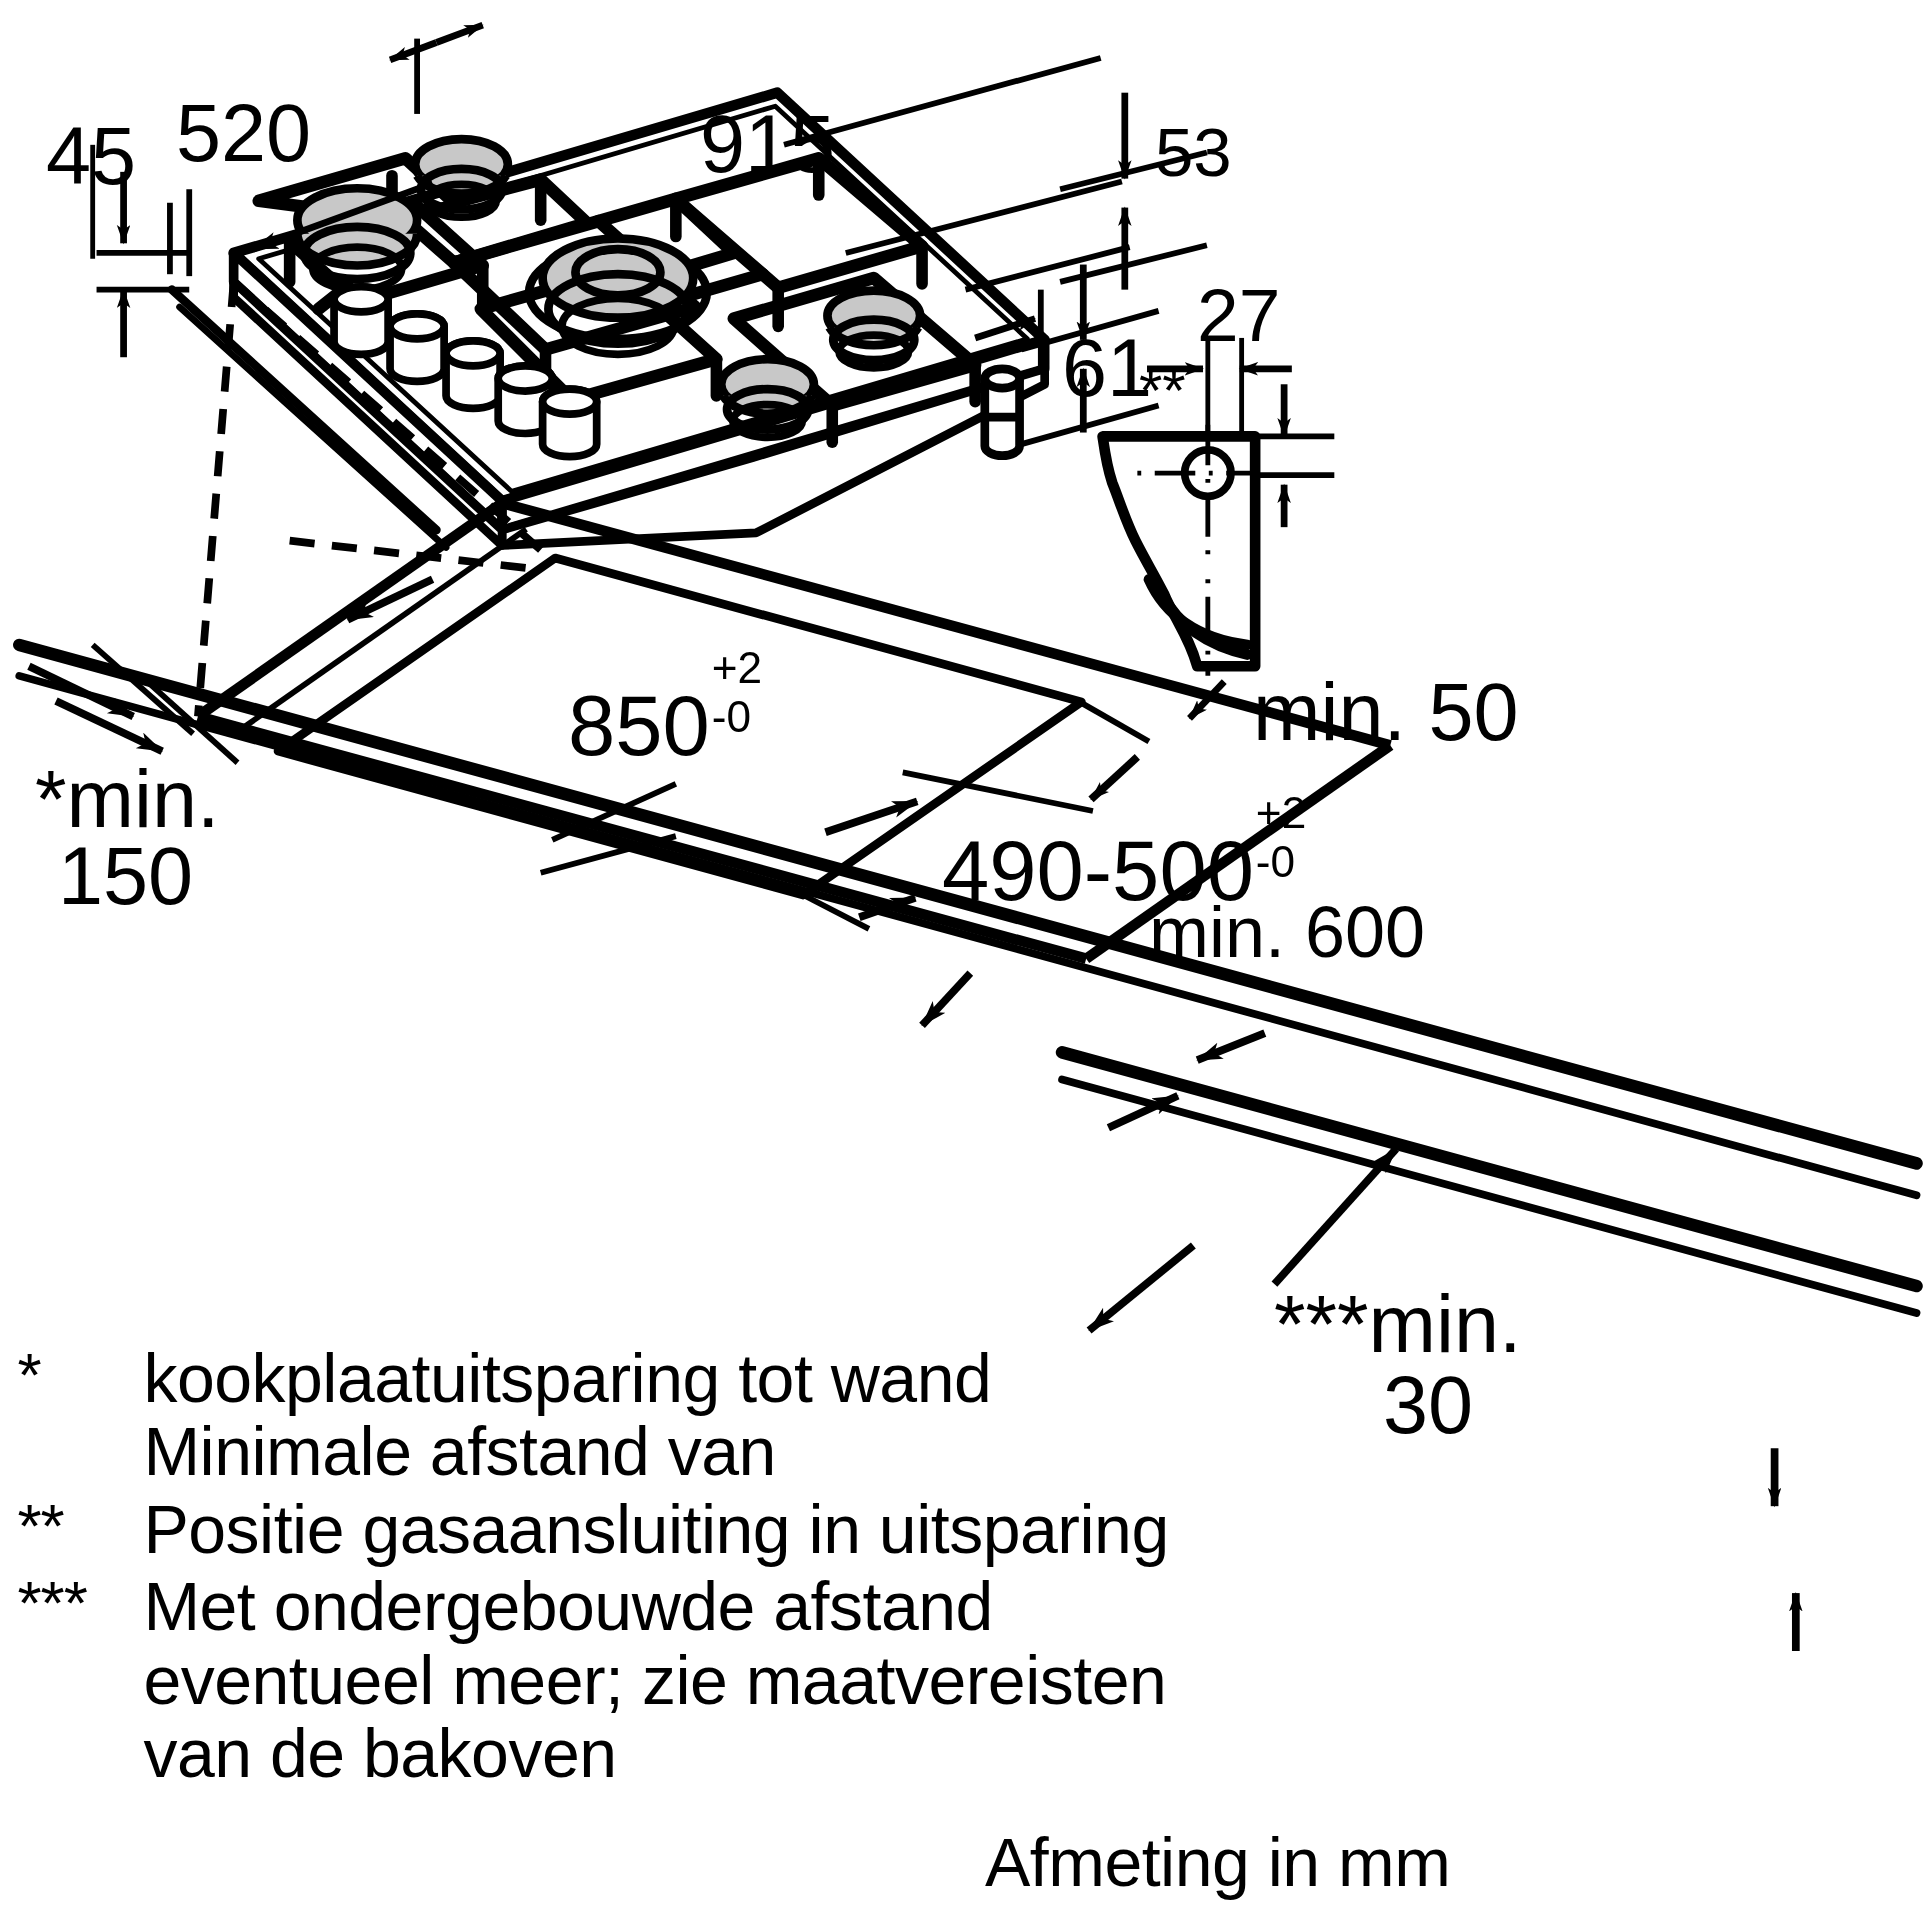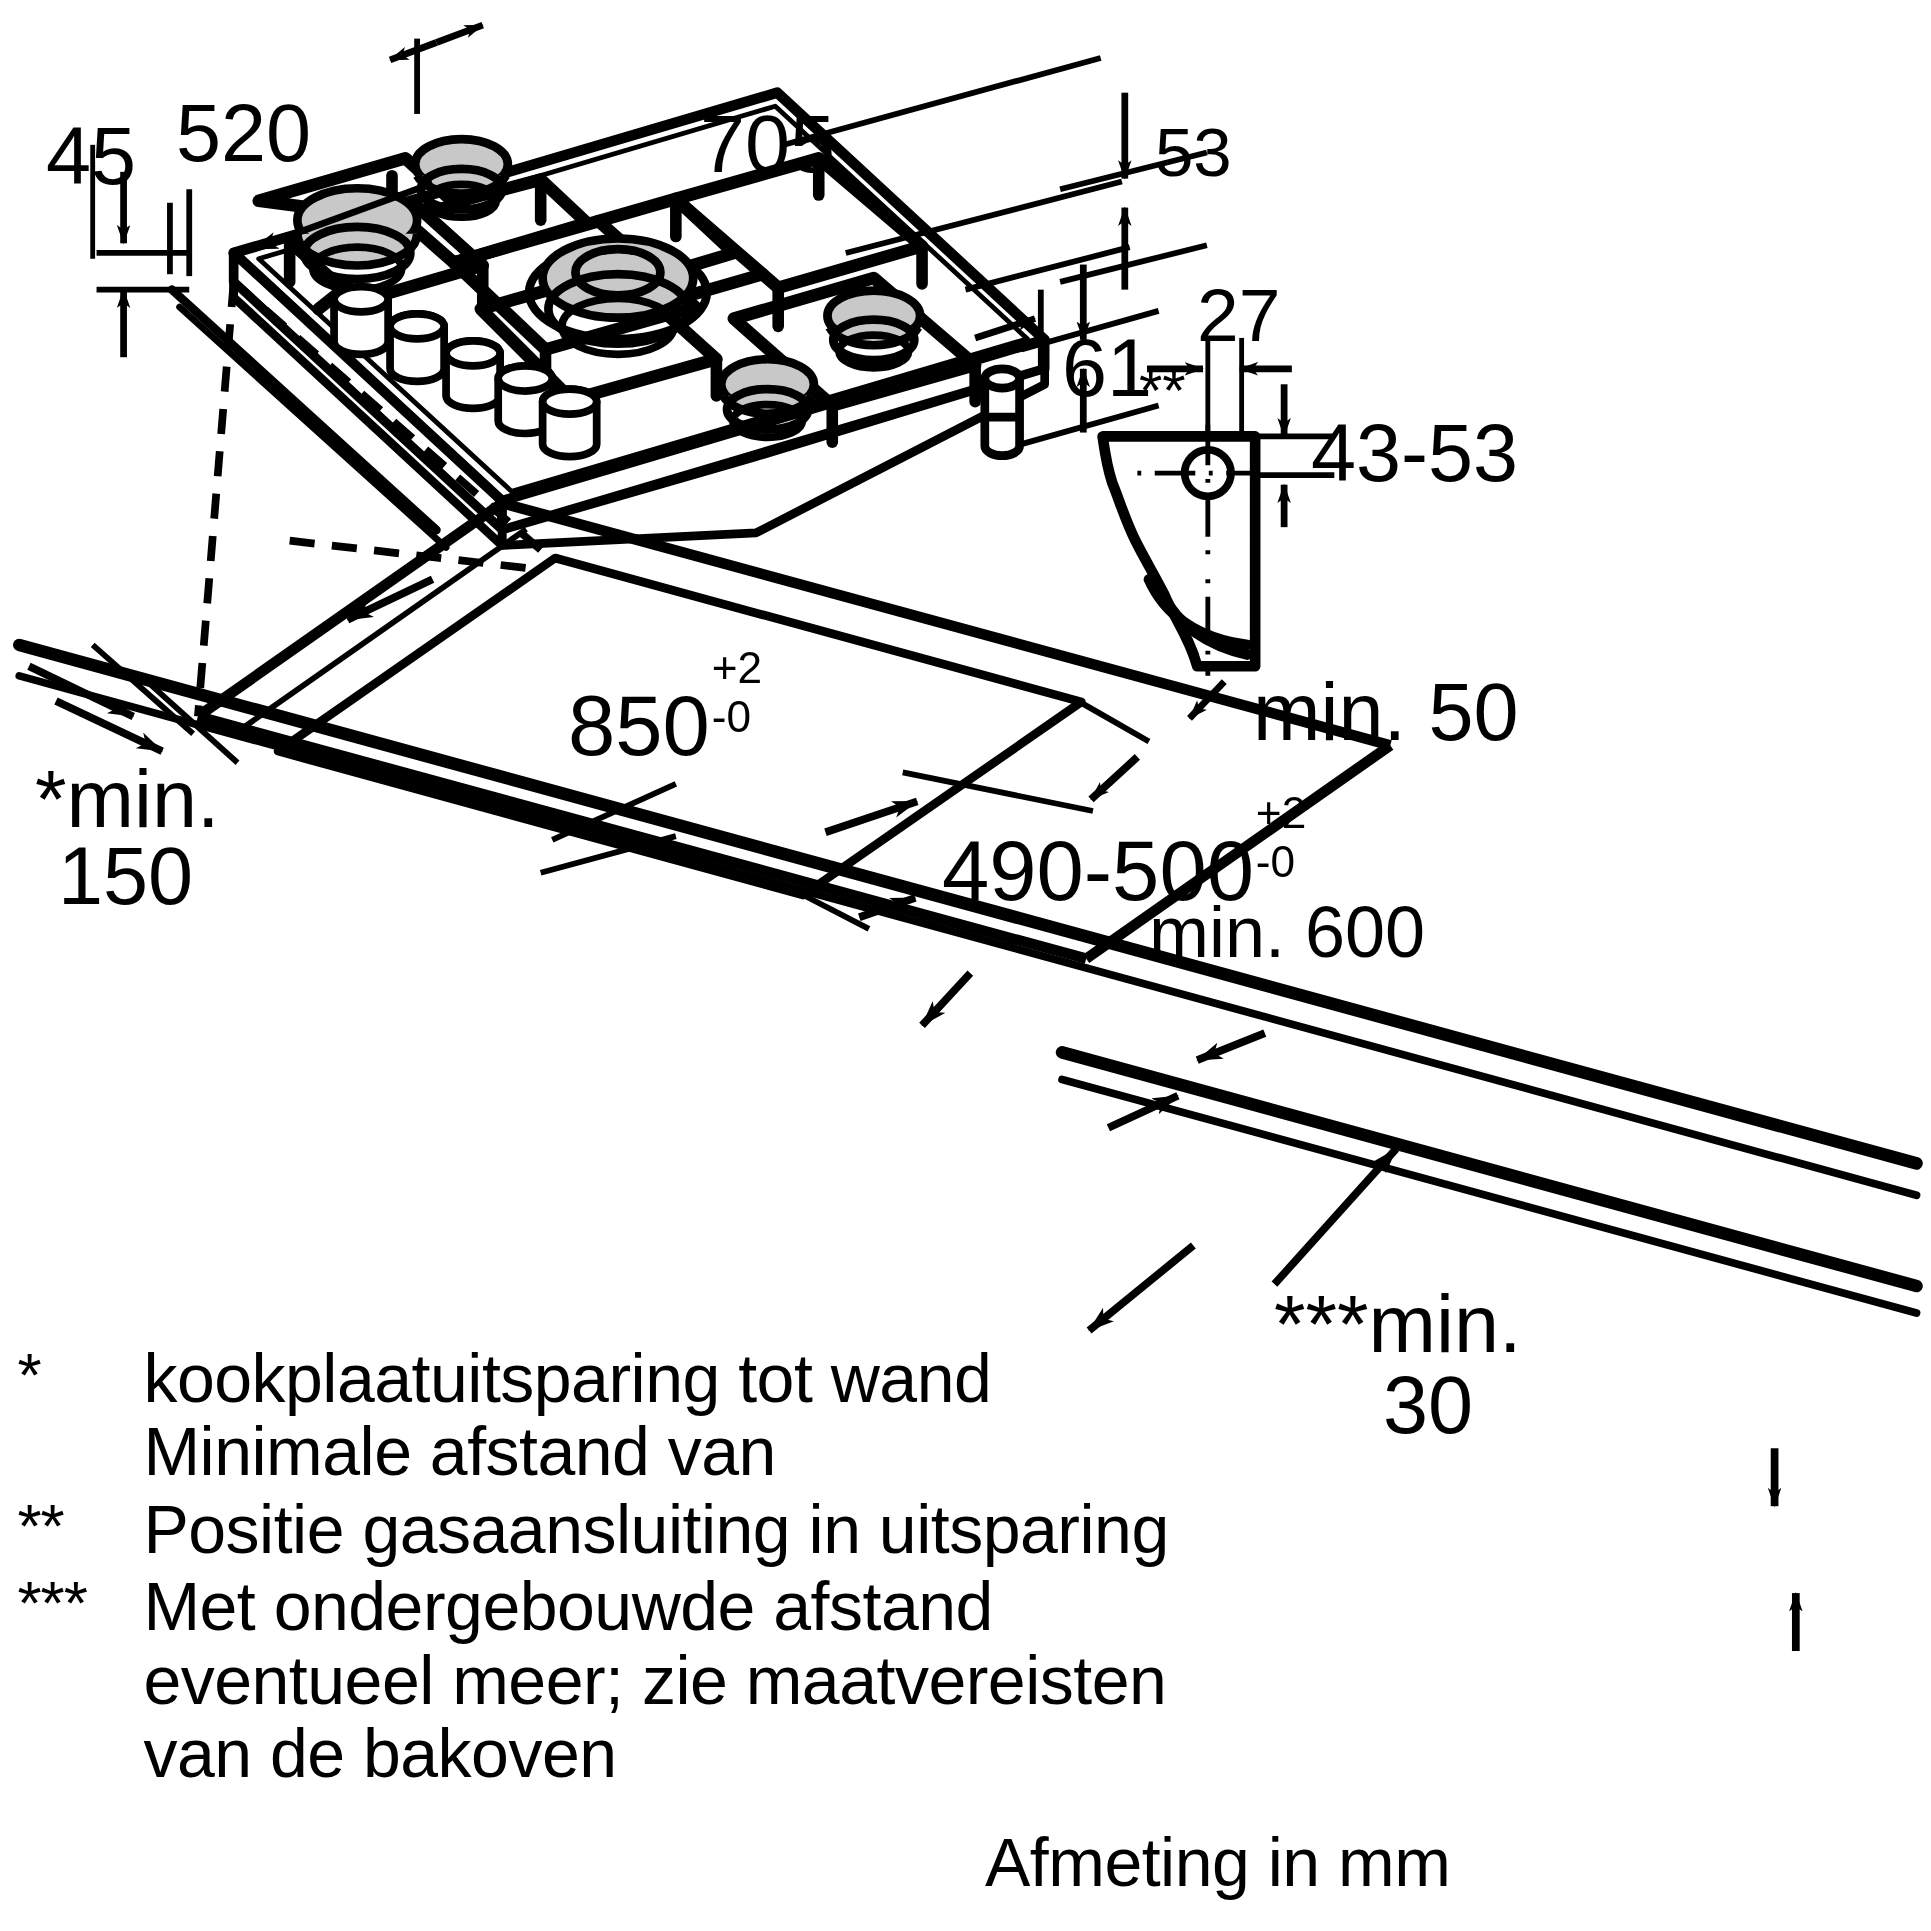--- a/index.html
+++ b/index.html
@@ -301,31 +301,30 @@
 
   <g stroke="#000" fill="none" stroke-width="7">
     <path d="M1268,706 L1232,744" marker-end="url(#ah)"></path>
   </g>
 </svg>
 
 <div class="dimtxt" style="left:46px;top:116px;font-size:81px;">45</div>
 
 <div class="dimtxt" style="left:176px;top:93px;font-size:81px;">520</div>
 
-<div class="dimtxt" style="left:700px;top:104px;font-size:81px;">705</div>
+<div class="dimtxt" style="left:700px;top:104px;font-size:81px;">915</div>
 
 <div class="dimtxt" style="left:1155px;top:118px;font-size:69px;">53</div>
 
 <div class="dimtxt" style="left:1062px;top:328px;font-size:81px;">61</div>
 
 <div class="dimtxt" style="left:1197px;top:278px;font-size:75px;">27</div>
 
 <div class="dimtxt" style="left:1139px;top:361px;font-size:60px;">**</div>
 
-<div class="dimtxt" style="left:1311px;top:413px;font-size:81px;">43-53</div>
 
 <div class="dimtxt" style="left:568px;top:668px;font-size:85px;">
   <span>850</span><span class="tol"><span class="hi">+2</span><span class="lo">-0</span></span>
 </div>
 
 <div class="dimtxt" style="left:942px;top:813px;font-size:85px;">
   <span>490-500</span><span class="tol"><span class="hi">+2</span><span class="lo">-0</span></span>
 </div>
 
 <div class="dimtxt" style="left:35px;top:759px;font-size:81px;">*min.</div>

